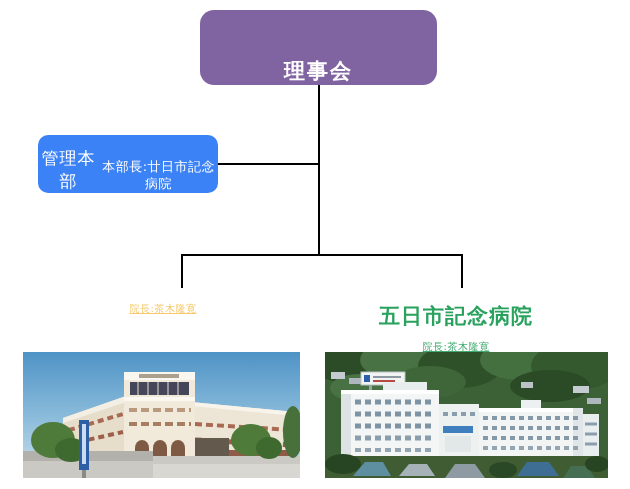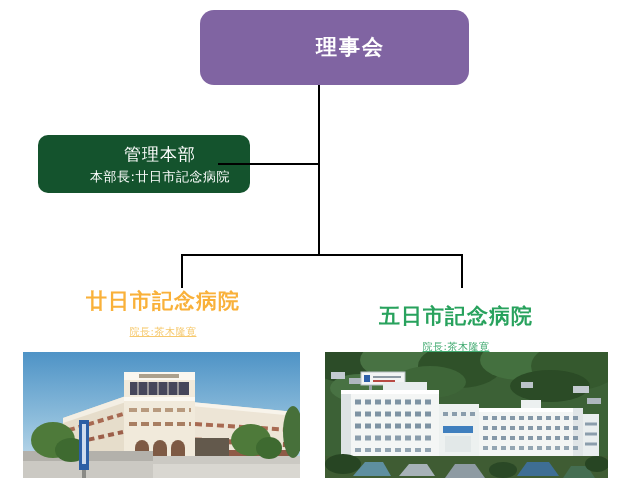--- a/index.html
+++ b/index.html
@@ -1,25 +1,25 @@
 <!DOCTYPE html>
 <html><head>
 <meta charset="utf-8">
 <style>
   html,body{margin:0;padding:0;background:#ffffff;}
   .canvas{
     position:relative;width:630px;height:489px;background:#ffffff;overflow:hidden;
     font-family:"DejaVu Sans","Liberation Sans",sans-serif;
   }
   .node{
-    position:absolute;display:flex;flex-direction:column;align-items:center;justify-content:center;
-    color:#ffffff;text-align:center;line-height:1.35;padding-left:32px;
+    position:absolute;display:flex;flex-direction:row;align-items:flex-end;justify-content:center;
+    color:#ffffff;text-align:center;line-height:1.35;
   }
   .node-board{left:200px;top:10px;width:237px;height:75px;background:#8064A2;border-radius:14px;}
-  .node-admin{left:38px;top:135px;width:180px;height:58px;background:#14532d;border-radius:10px;}
+  .node-admin{left:38px;top:135px;width:180px;height:58px;background:#3b82f6;border-radius:10px;}
   .node-title-lg{font-size:21px;font-weight:bold;letter-spacing:2px;}
   .node-title-md{font-size:17px;letter-spacing:1px;}
   .node-sub{font-size:13px;margin-top:2px;letter-spacing:0.5px;}
   .line{position:absolute;background:#000000;}
   .vline-board{left:318px;top:85px;width:2px;height:170px;}
   .hline-admin{left:218px;top:163px;width:100px;height:2px;}
   .tbar{left:181px;top:254px;width:282px;height:2px;}
   .drop-left{left:181px;top:254px;width:2px;height:34px;}
   .drop-right{left:461px;top:254px;width:2px;height:34px;}
   .branch{position:absolute;width:280px;text-align:center;}
@@ -49,21 +49,20 @@
     <div class="node-sub">本部長:廿日市記念病院</div>
   </div>
 
   <div class="line vline-board"></div>
   <div class="line hline-admin"></div>
   <div class="line tbar"></div>
   <div class="line drop-left"></div>
   <div class="line drop-right"></div>
 
   <div class="branch branch-left">
-    <div class="hospital-name">廿日市記念病院</div>
     <div class="hospital-director">院長:茶木隆寛</div>
   </div>
 
   <div class="branch branch-right">
     <div class="hospital-name">五日市記念病院</div>
     <div class="hospital-director">院長:茶木隆寛</div>
   </div>
 
   <svg class="photo photo-left" width="277" height="126" viewBox="0 0 277 126">
     <defs>

